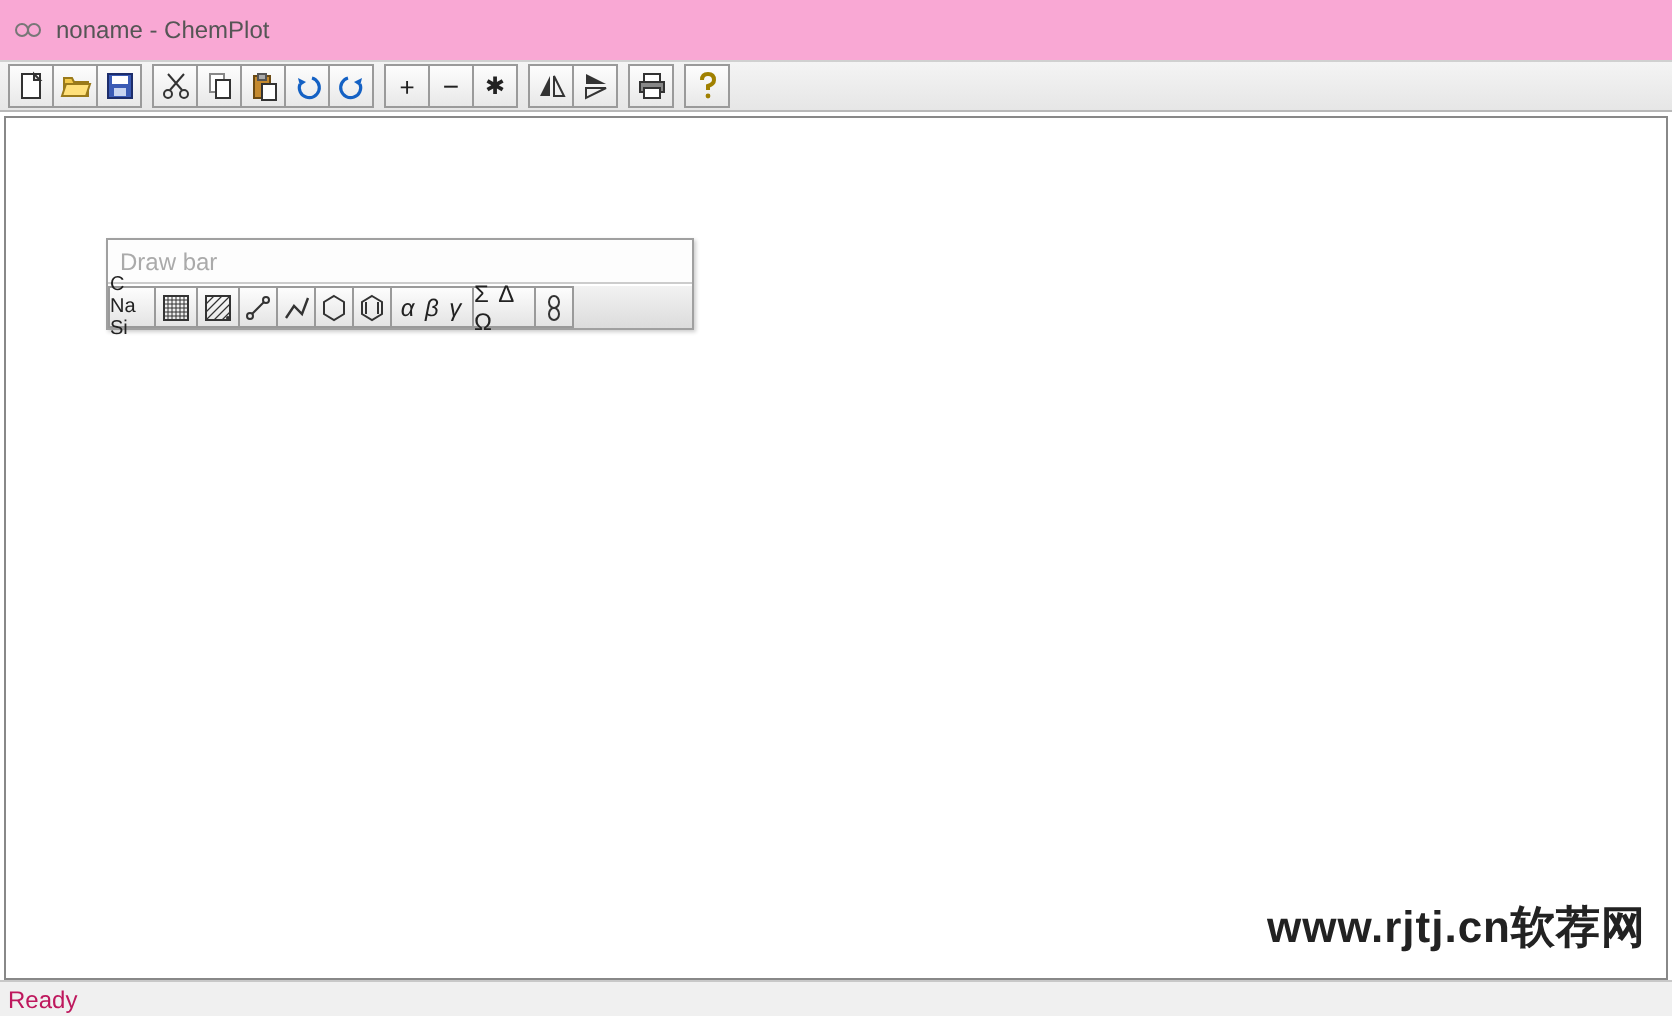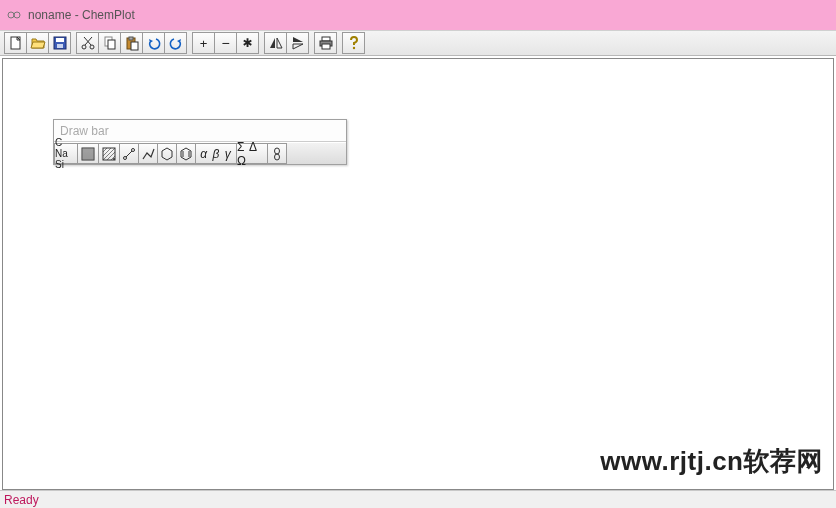--- a/index.html
+++ b/index.html
@@ -30,21 +30,21 @@
   
   .drawbar { position: absolute; left: 50px; top: 60px; width: 294px; background: #e8e8e8; border: 1px solid #a0a0a0; box-shadow: 1px 1px 2px rgba(0,0,0,0.2); }
   .drawbar-title { height: 22px; padding: 2px 6px; color: #aaa; font-size: 12px; background: #fdfdfd; border-bottom: 1px solid #ccc; display:flex; align-items:center; }
   .drawbar-tools { height: 22px; background: linear-gradient(#f2f2f2,#dcdcdc); display: flex; align-items: stretch; border-top: 1px solid #fff; }
   .draw-btn { border: 1px solid #9a9a9a; background: linear-gradient(#fdfdfd,#e4e4e4); display: flex; align-items: center; justify-content: center; cursor: pointer; font-size: 11px; color: #222; margin-left: -1px; flex-shrink:0; }
   .draw-btn:first-child { margin-left: 0; }
   .draw-btn svg { width: 14px; height: 14px; }
   .greek { font-family: Liberation Sans, sans-serif; font-style: italic; font-size: 12px; letter-spacing: 1px; }
   
   
-  .watermark { position: absolute; right: 10px; bottom: 10px; font-size: 26px; font-weight: bold; color: #222; font-family: "Microsoft YaHei", SimHei, sans-serif; letter-spacing: 0.5px; }
+  .watermark { position: absolute; right: 10px; bottom: 10px; font-size: 22px; font-weight: bold; color: #222; font-family: "Microsoft YaHei", SimHei, sans-serif; letter-spacing: 0.5px; }
   
   
   .statusbar { height: 18px; background: #f0f0f0; border-top: 1px solid #c8c8c8; display: flex; align-items: center; padding: 0 4px; font-size: 12px; color: #be185d; }
 </style>
 </head>
 <body>
 
 <div class="window">
 
   <div class="titlebar">

